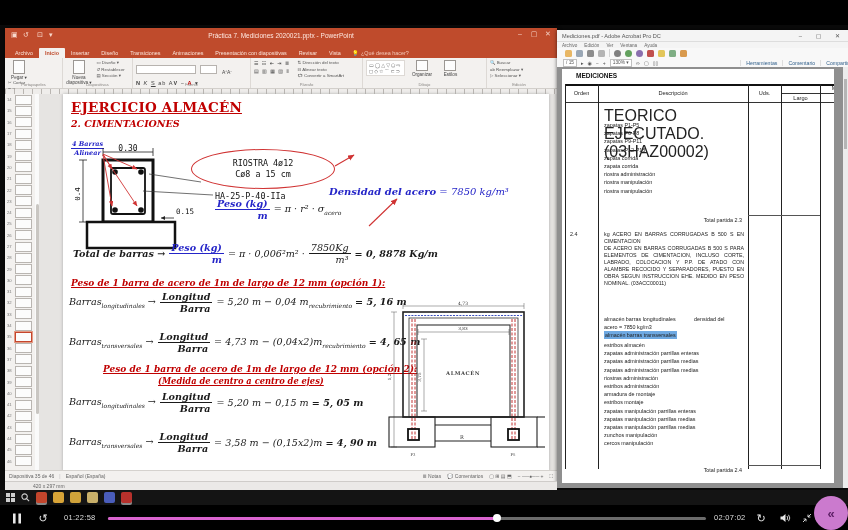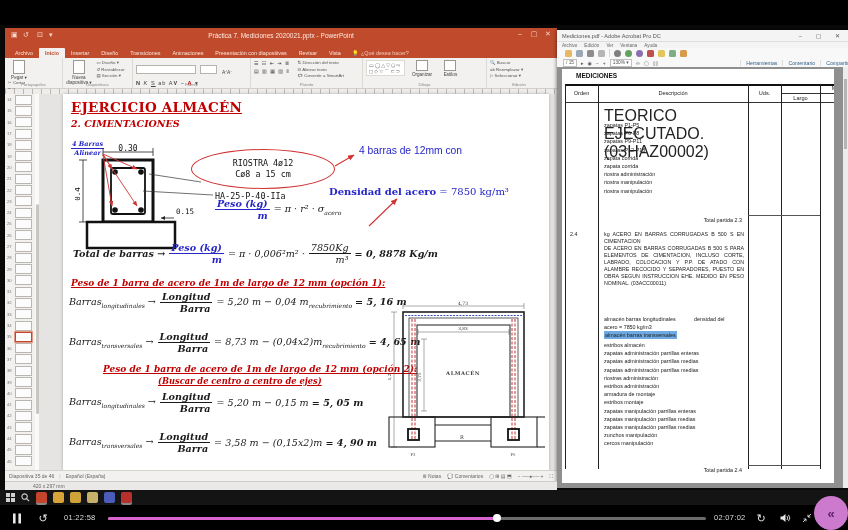--- a/index.html
+++ b/index.html
@@ -51,21 +51,21 @@
   .frac{display:inline-block;text-align:right;vertical-align:middle;}
   .frac .num{display:block;border-bottom:1px solid currentColor;padding:0 2px;}
   .frac .den{display:block;padding:0 2px;}
   .blue{color:#2525c8;}
   .bars-label{position:absolute;left:8px;top:46px;font-size:6.5px;font-weight:bold;font-style:italic;color:#2525c8;text-align:center;}
   .callout{position:absolute;left:128px;top:55px;width:142px;height:38px;border:1.3px solid #d03333;border-radius:50%;
     display:flex;flex-direction:column;align-items:center;justify-content:center;
     font-family:"DejaVu Sans Mono","Liberation Mono",monospace;font-size:8.4px;color:#111;line-height:11px;background:transparent;}
   .ha-label{position:absolute;left:152px;top:97px;font-family:"DejaVu Sans Mono","Liberation Mono",monospace;font-size:8.4px;color:#111;}
   .note-blue{position:absolute;left:296px;top:49px;font-family:"Liberation Sans",sans-serif;font-size:10.3px;color:#2525c8;line-height:15.5px;}
-  .density{position:absolute;left:266px;top:92px;font-size:10px;color:#2525c8;}
+  .density{position:absolute;left:266px;top:92px;font-size:10px;font-style:italic;color:#2525c8;}
   .f-row{position:absolute;display:flex;align-items:center;gap:4px;font-size:9.6px;font-style:italic;color:#1a1a1a;white-space:nowrap;}
   .f-row b{font-weight:bold;}
   sub{font-size:6px;}
   .opt-title{position:absolute;font-size:9px;font-weight:bold;font-style:italic;color:#c00000;text-decoration:underline;}
   .result{font-weight:bold;}
 
   
   #acr{position:absolute;left:557px;top:5px;width:291px;height:458px;background:#f1f1f1;box-shadow:0 0 4px rgba(0,0,0,.6);overflow:hidden;}
   #acr-titlebar{position:absolute;left:0;top:0;width:100%;height:12px;background:#f4f4f4;border-bottom:1px solid #ddd;
     font-size:5.6px;color:#555;line-height:12px;padding-left:5px;box-sizing:border-box;}
@@ -366,21 +366,20 @@
             <text x="101" y="70" font-size="7.5" font-family="DejaVu Sans Mono,monospace" fill="#111">0.15</text>
           </svg>
 
           <div class="callout">
             <span>RIOSTRA 4ø12</span>
             <span>Cø8 a 15 cm</span>
           </div>
           <div class="ha-label">HA-25-P-40-IIa</div>
 
           <div class="note-blue">
-            <div>4 barras de 12mm con</div>
           </div>
           <div class="density">
             <b>Densidad del acero</b><span> = 7850 kg/m³</span>
           </div>
 
           <div class="f-row" style="left:152px;top:104px">
             <span class="frac blue" style="font-weight:bold">
                 <span class="num">Peso (kg)</span>
                 <span class="den">m</span>
               </span>
@@ -410,25 +409,25 @@
                 <span class="den">Barra</span>
               </span>
             <span><span>= 5,20 m − 0,04 m</span><sub>recubrimiento</sub> <b class="result">= 5, 16 m</b></span>
           </div>
           <div class="f-row" style="left:6px;top:237px">
             <span><span>Barras</span><sub>transversales</sub> →</span>
             <span class="frac" style="font-weight:bold">
                 <span class="num">Longitud</span>
                 <span class="den">Barra</span>
               </span>
-            <span><span>= 8,73 m − (0,04x2)m</span><sub>recubrimiento</sub> <b class="result">= 4, 65 m</b></span>
+            <span><span>= 4,73 m − (0,04x2)m</span><sub>recubrimiento</sub> <b class="result">= 4, 65 m</b></span>
           </div>
 
           <div class="opt-title" style="left:40px;top:270px">Peso de 1 barra de acero de 1m de largo de 12 mm (opción 2):</div>
-          <div class="opt-title" style="left:95px;top:282px;font-size:8.3px">(Buscar de centro a centro de ejes)</div>
+          <div class="opt-title" style="left:95px;top:282px;font-size:8.3px">(Medida de centro a centro de ejes)</div>
 
           <div class="f-row" style="left:6px;top:297px">
             <span><span>Barras</span><sub>longitudinales</sub> →</span>
             <span class="frac" style="font-weight:bold">
                 <span class="num">Longitud</span>
                 <span class="den">Barra</span>
               </span>
             <span><span>= 5,20 m − 0,15 m</span> <b class="result">= 5, 05 m</b></span>
           </div>
           <div class="f-row" style="left:6px;top:337px">

